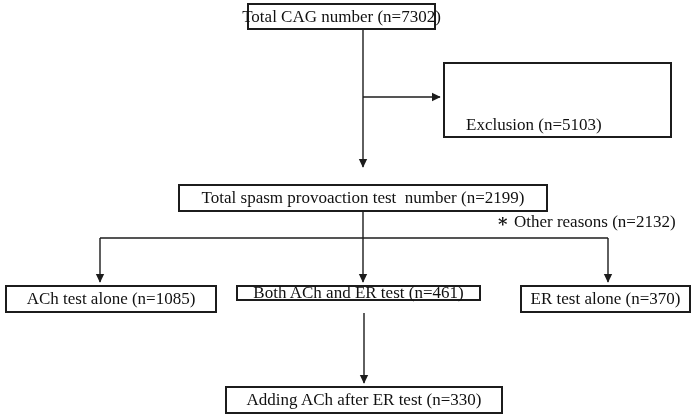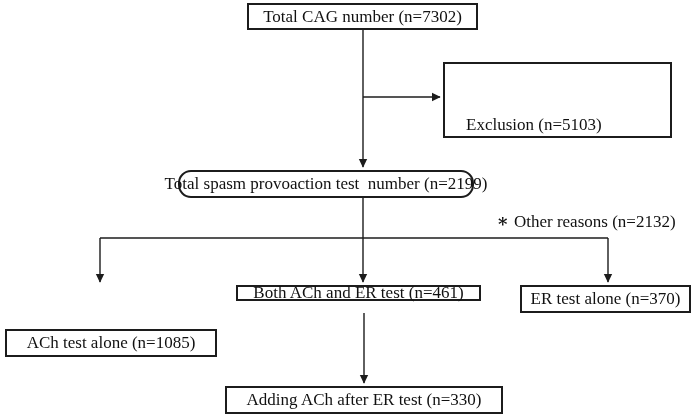--- a/index.html
+++ b/index.html
@@ -75,36 +75,36 @@
 
     <line x1="100" y1="238" x2="608" y2="238"></line>
 
     <line x1="100" y1="238" x2="100" y2="282" marker-end="url(#arrow)"></line>
 
     <line x1="608" y1="238" x2="608" y2="282" marker-end="url(#arrow)"></line>
 
     <line x1="364" y1="313" x2="364" y2="383" marker-end="url(#arrow)"></line>
   </svg>
 
-  <div class="box" style="left:247px; top:3px; width:231px; height:27px;">
+  <div class="box" style="left:247px; top:3px; width:189px; height:27px;">
     <span>Total CAG number (n=7302)</span>
   </div>
 
   <div class="box left-align" style="left:443px; top:62px; width:229px; height:76px;">
     <div>Exclusion (n=5103)</div>
     <div class="excl-item">
       <span class="excl-bullet">∗</span><span>Other reasons (n=2132)</span>
     </div>
   </div>
 
-  <div class="box" style="left:178px; top:170px; width:296px; height:28px;border-radius:13px;">
+  <div class="box" style="left:178px; top:184px; width:370px; height:28px;">
     <span>Total spasm provoaction test  number (n=2199)</span>
   </div>
 
-  <div class="box" style="left:5px; top:285px; width:212px; height:28px;margin-top:44px;">
+  <div class="box" style="left:5px; top:285px; width:212px; height:28px;">
     <span>ACh test alone (n=1085)</span>
   </div>
 
   <div class="box" style="left:236px; top:285px; width:245px; height:16px;">
     <span>Both ACh and ER test (n=461)</span>
   </div>
 
   <div class="box" style="left:520px; top:285px; width:171px; height:28px;">
     <span>ER test alone (n=370)</span>
   </div>

